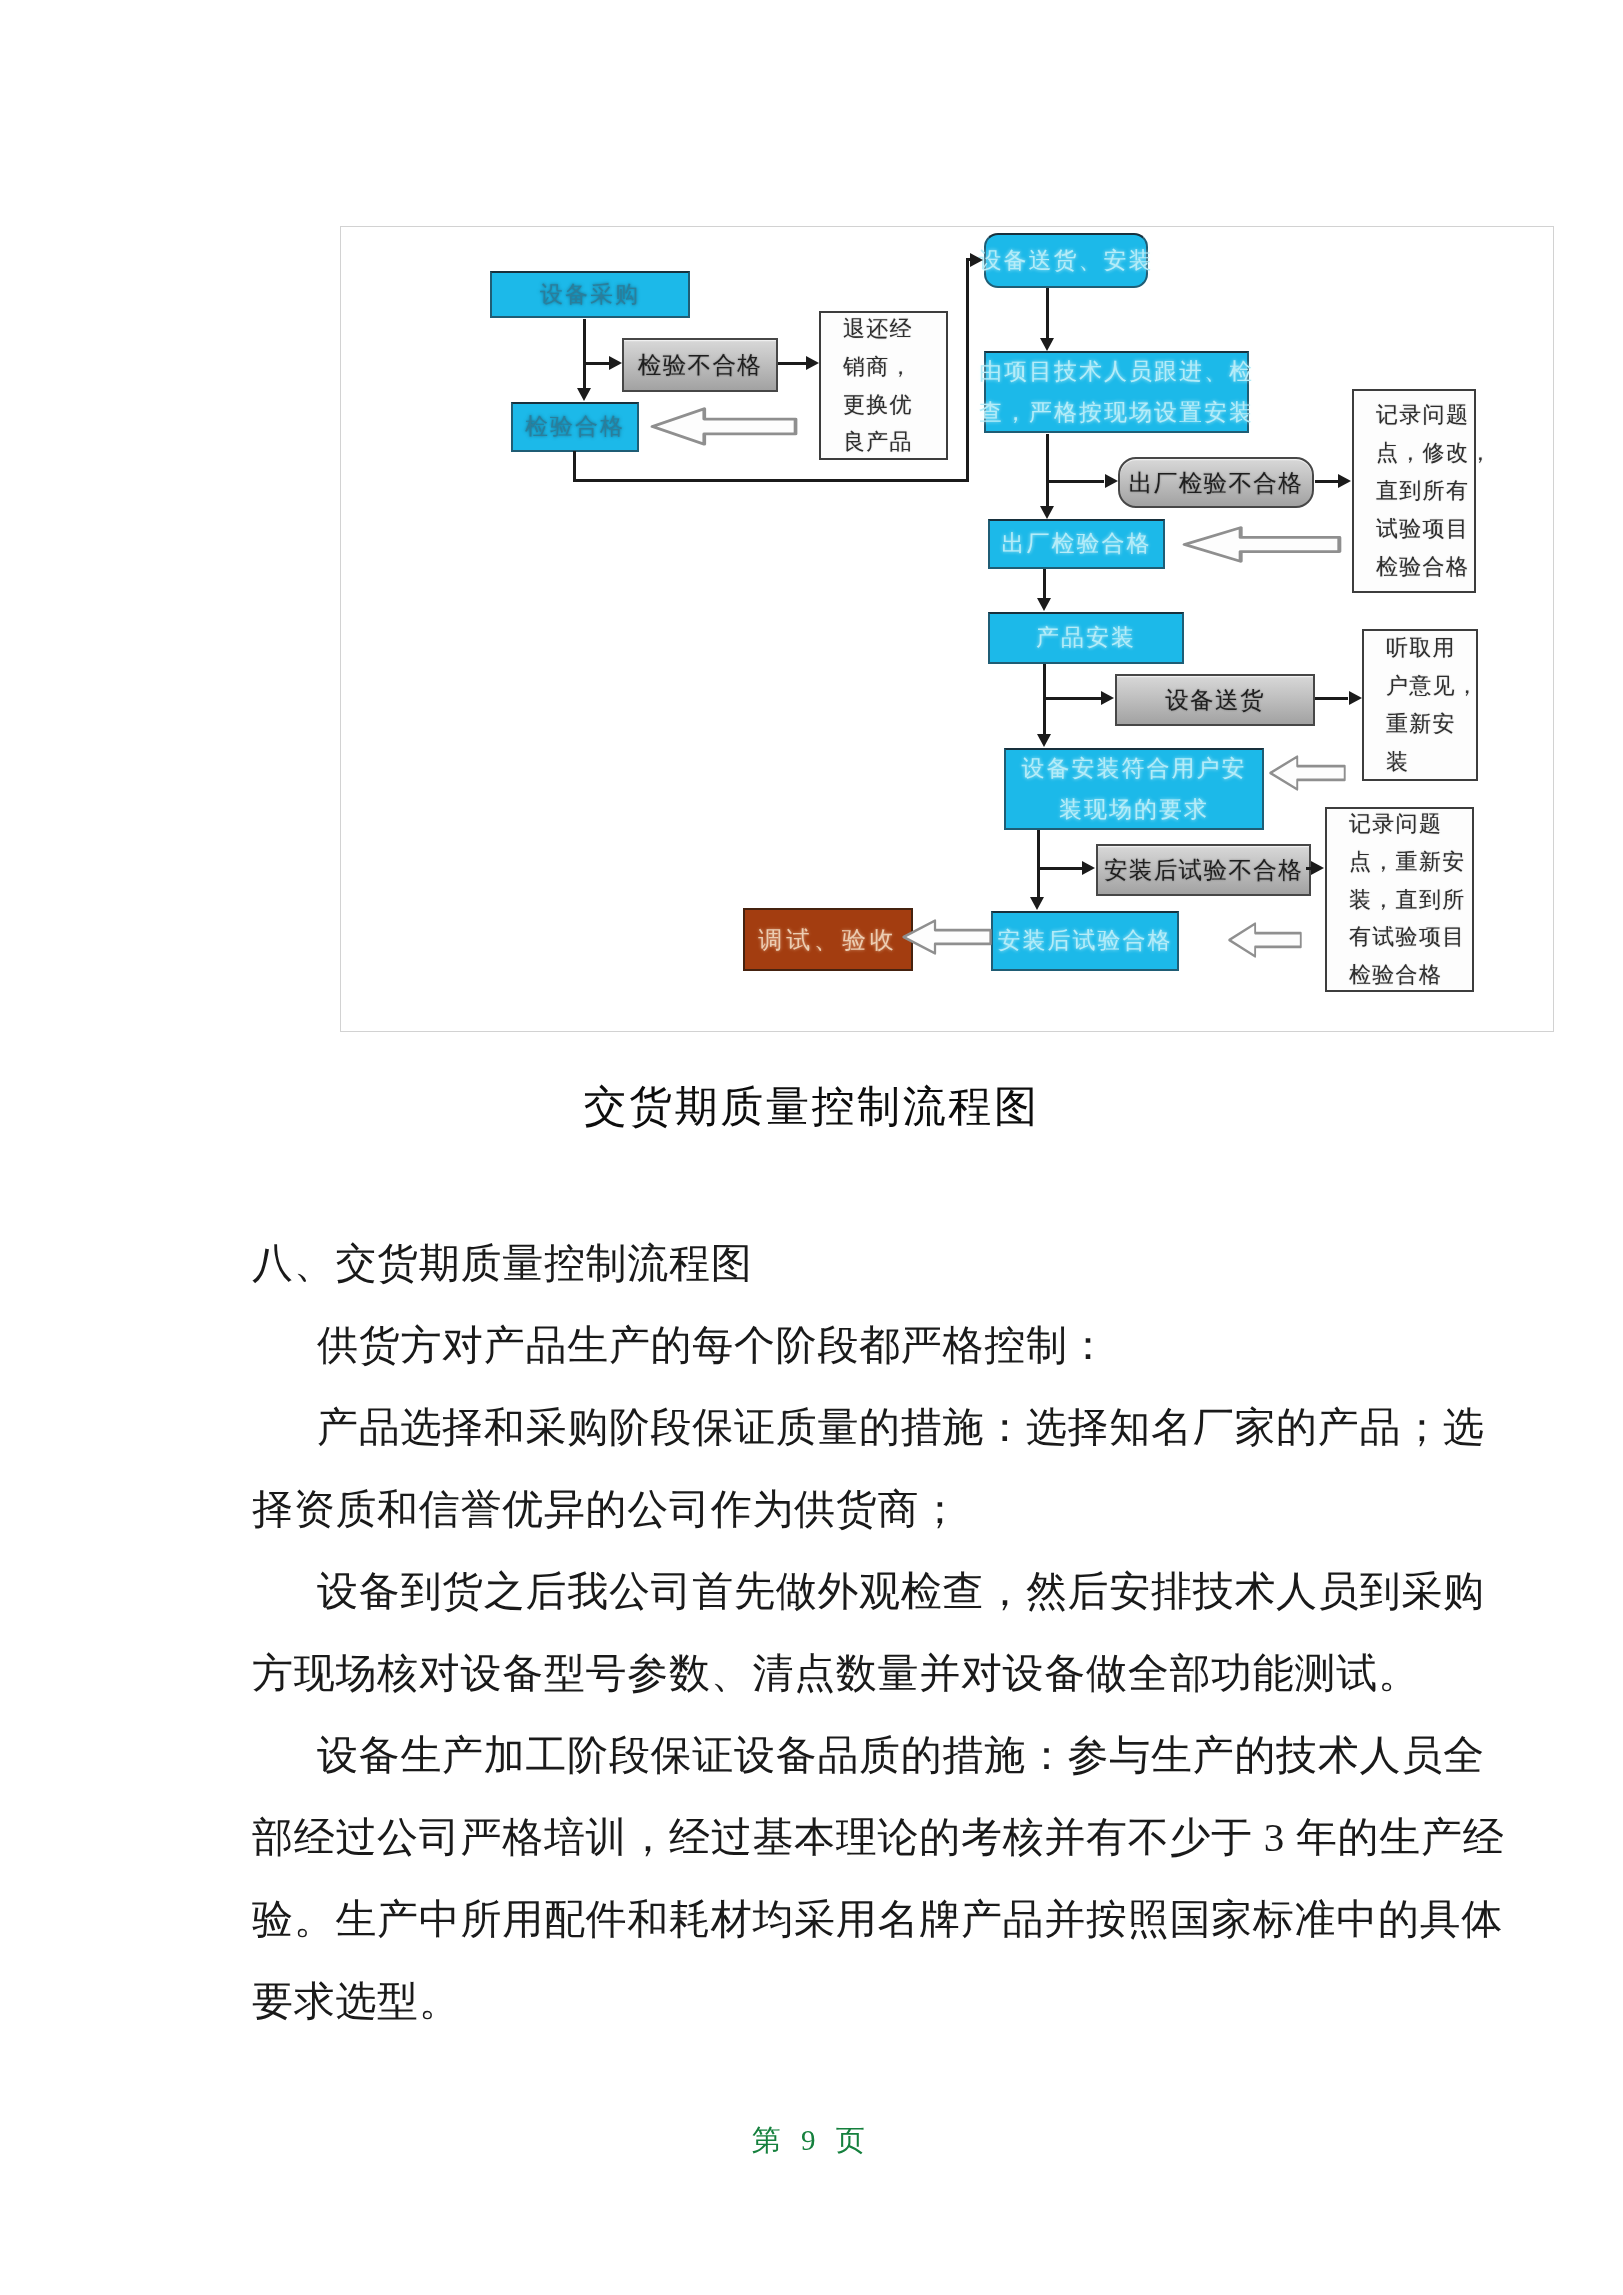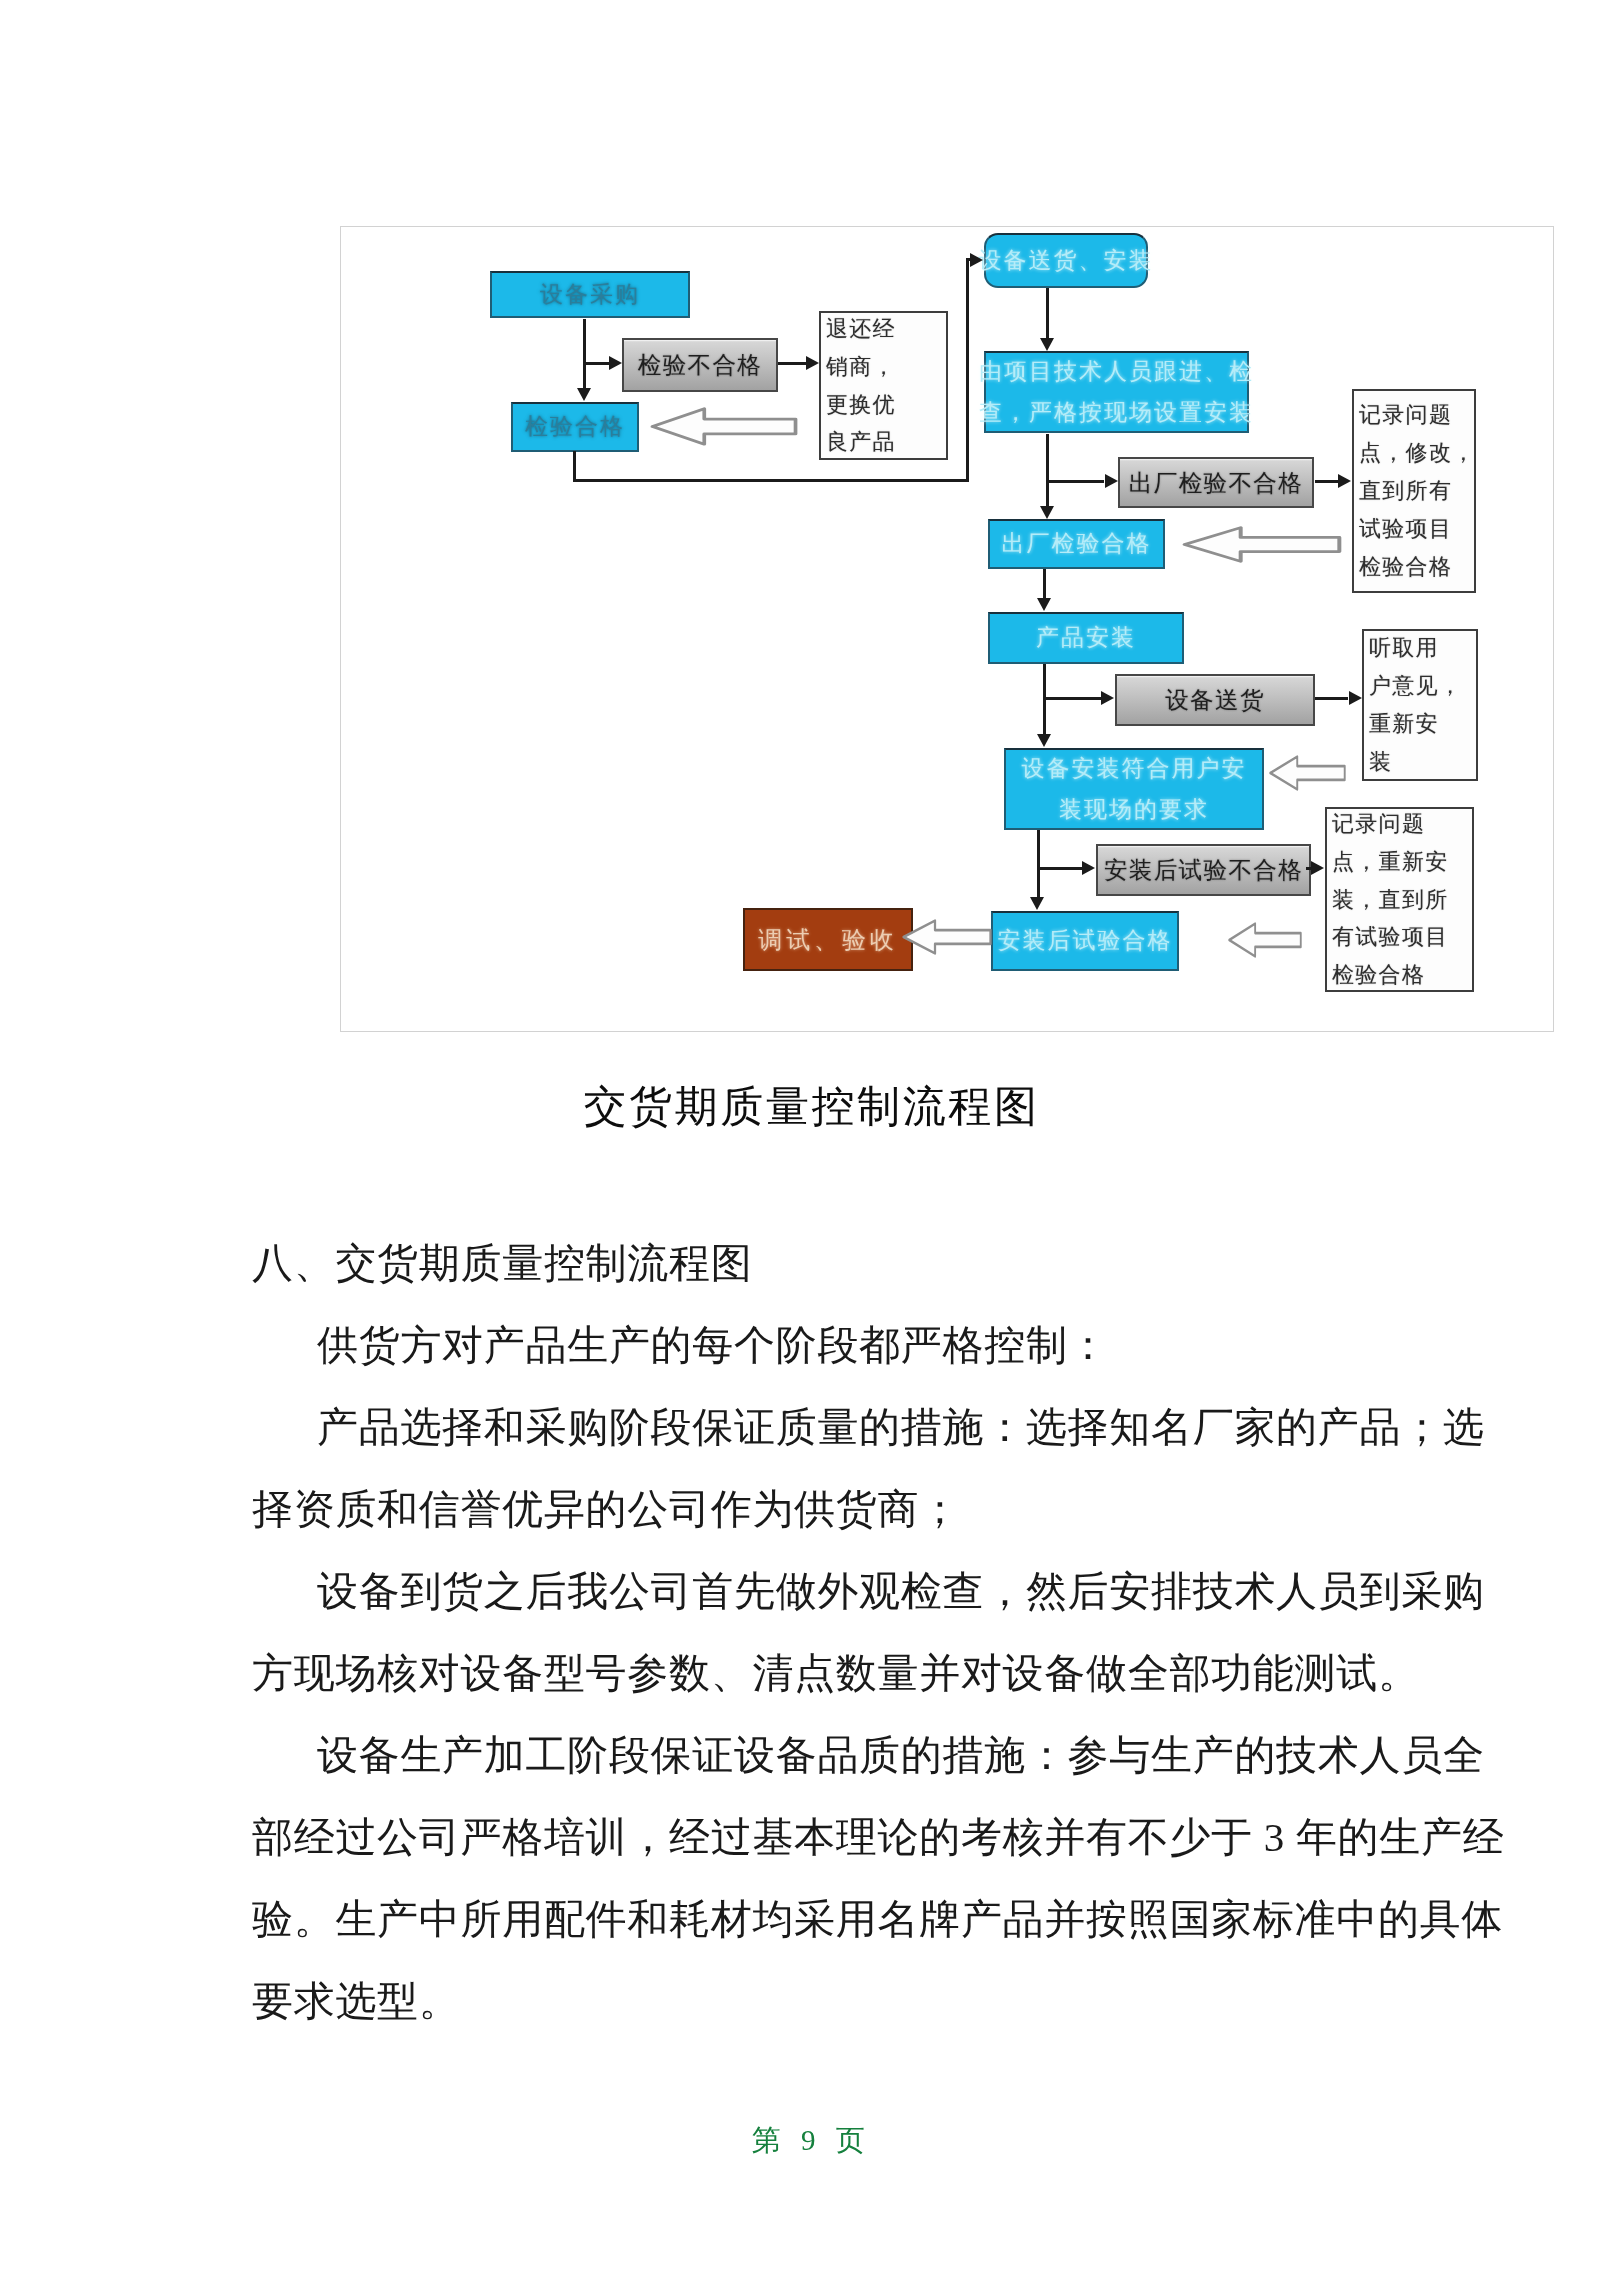--- a/index.html
+++ b/index.html
@@ -17,21 +17,21 @@
     align-items:center;box-sizing:border-box;text-align:center;
   }
   .node .line{white-space:nowrap;}
   .node.cyan{background:#1cb9e9;border:2px solid #1f5d75;border-top-color:#18303c;}
   .node.cyan .line{font-size:23px;letter-spacing:2px;}
   .node.cyan.tone-dark .line{color:#2b7e9b;text-shadow:0 0 3.3px rgba(16,74,98,.75);}
   .node.cyan.tone-light .line{color:#b5ecf8;text-shadow:0 0 3.9px rgba(235,255,255,.8);}
   .node.cyan .line{line-height:1.8;}
   .node.gray{background:linear-gradient(180deg,#d8d8d8,#a2a2a2);border:2px solid #474747;box-shadow:inset 0 1.3px 0 #f0f0f0;}
   .node.gray .line{font-size:23.6px;color:#1f1f1f;letter-spacing:1.3px;text-shadow:0 0 2px rgba(30,30,30,.45);}
-  .node.white{background:#fdfdfd;border:2.6px solid #3d3d3d;align-items:flex-start;padding-left:5px;}
+  .node.white{background:#fdfdfd;border:2.6px solid #3d3d3d;align-items:flex-start;padding-left:22px;}
   .node.white .line{font-size:22px;color:#2e2e2e;line-height:1.72;letter-spacing:1.3px;text-shadow:0 0 1.3px rgba(40,40,40,.4);text-align:left;}
   .node.red{background:#a33d10;border:2.6px solid #45220f;}
   .node.red .line{font-size:24px;color:#eccdb2;letter-spacing:3.9px;text-shadow:0 0 3.3px rgba(250,220,190,.7);}
   .seg{position:absolute;background:#1b1b1b;}
   .arrow{position:absolute;width:0;height:0;}
   .arrow-down{border-left:7.9px solid transparent;border-right:7.9px solid transparent;border-top:13.7px solid #1b1b1b;}
   .arrow-right{border-top:7.9px solid transparent;border-bottom:7.9px solid transparent;border-left:13.7px solid #1b1b1b;}
   .hollow{position:absolute;}
   
   #caption{
@@ -65,21 +65,21 @@
     <div class="node cyan tone-dark" style="left: 170px; top: 175px; width: 128px; height: 50px;">
       <div class="line">检验合格</div>
     </div>
     <div class="node cyan tone-light" style="left: 643px; top: 5.9px; width: 164px; height: 55px; border-radius: 14px;">
       <div class="line">设备送货、安装</div>
     </div>
     <div class="node cyan tone-light" style="left: 643px; top: 124px; width: 265px; height: 82px;">
       <div class="line">由项目技术人员跟进、检</div>
       <div class="line">查，严格按现场设置安装</div>
     </div>
-    <div class="node gray" style="left: 777px; top: 230px; width: 196px; height: 51px;">
+    <div class="node gray" style="left: 777px; top: 230px; width: 196px; height: 51px; border-radius: 18px;">
       <div class="line">出厂检验不合格</div>
     </div>
     <div class="node white" style="left: 1011px; top: 162px; width: 124px; height: 204px;">
       <div class="line">记录问题</div>
       <div class="line">点，修改，</div>
       <div class="line">直到所有</div>
       <div class="line">试验项目</div>
       <div class="line">检验合格</div>
     </div>
     <div class="node cyan tone-light" style="left: 647px; top: 292px; width: 177px; height: 50px;">

